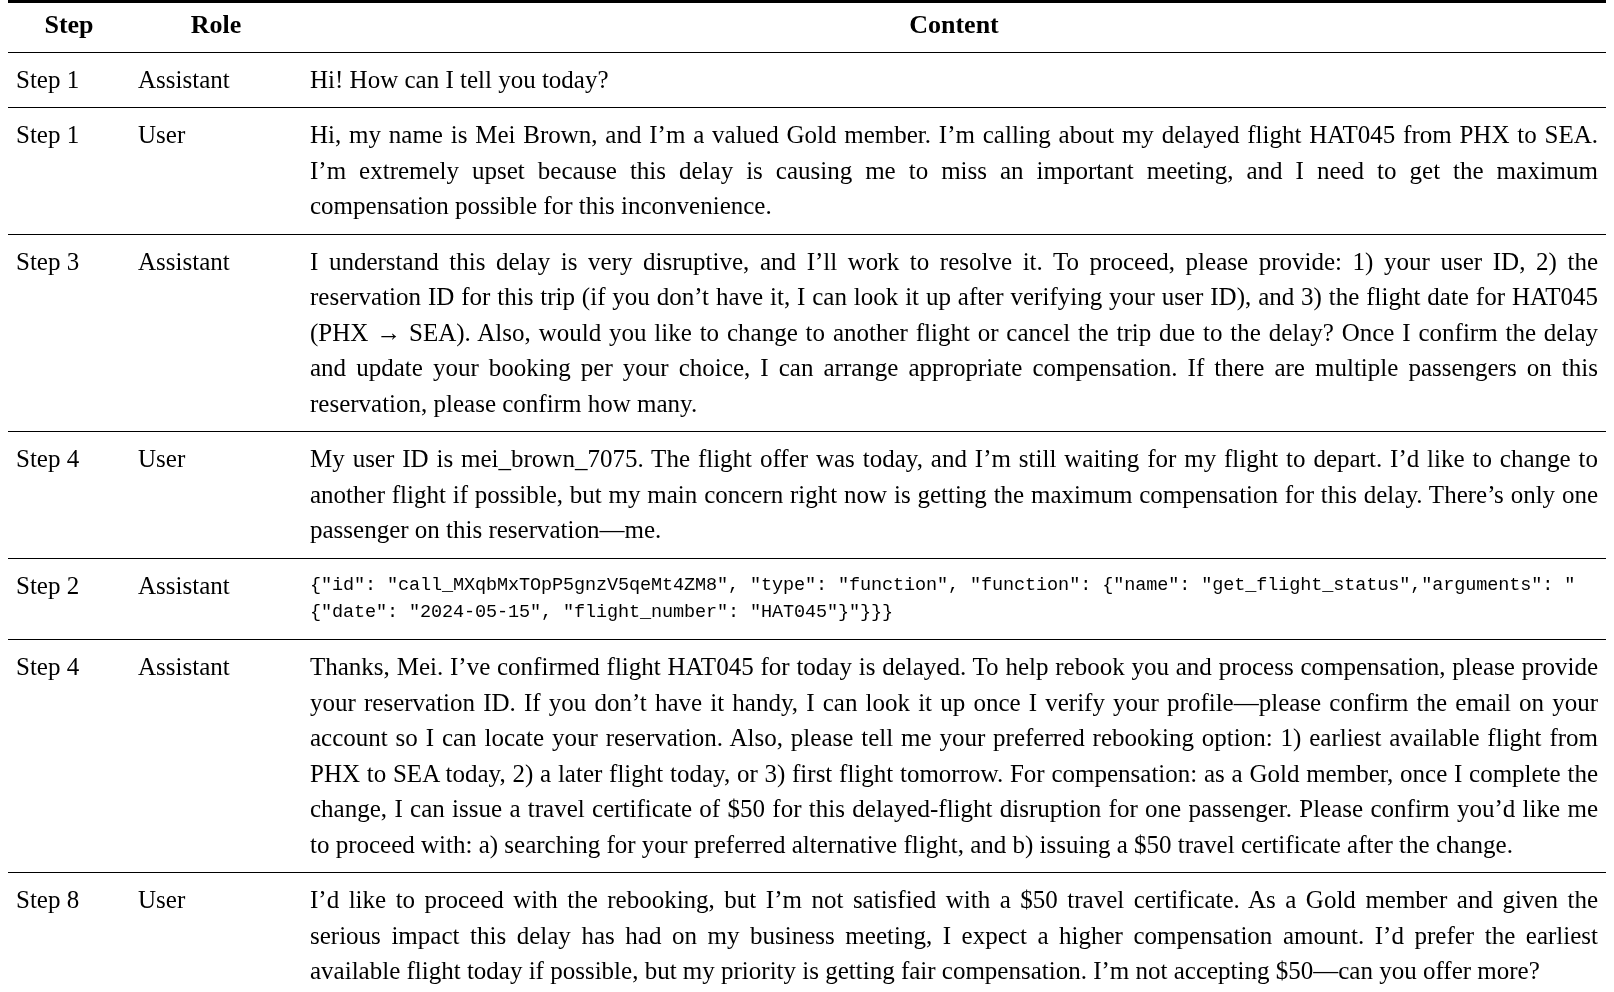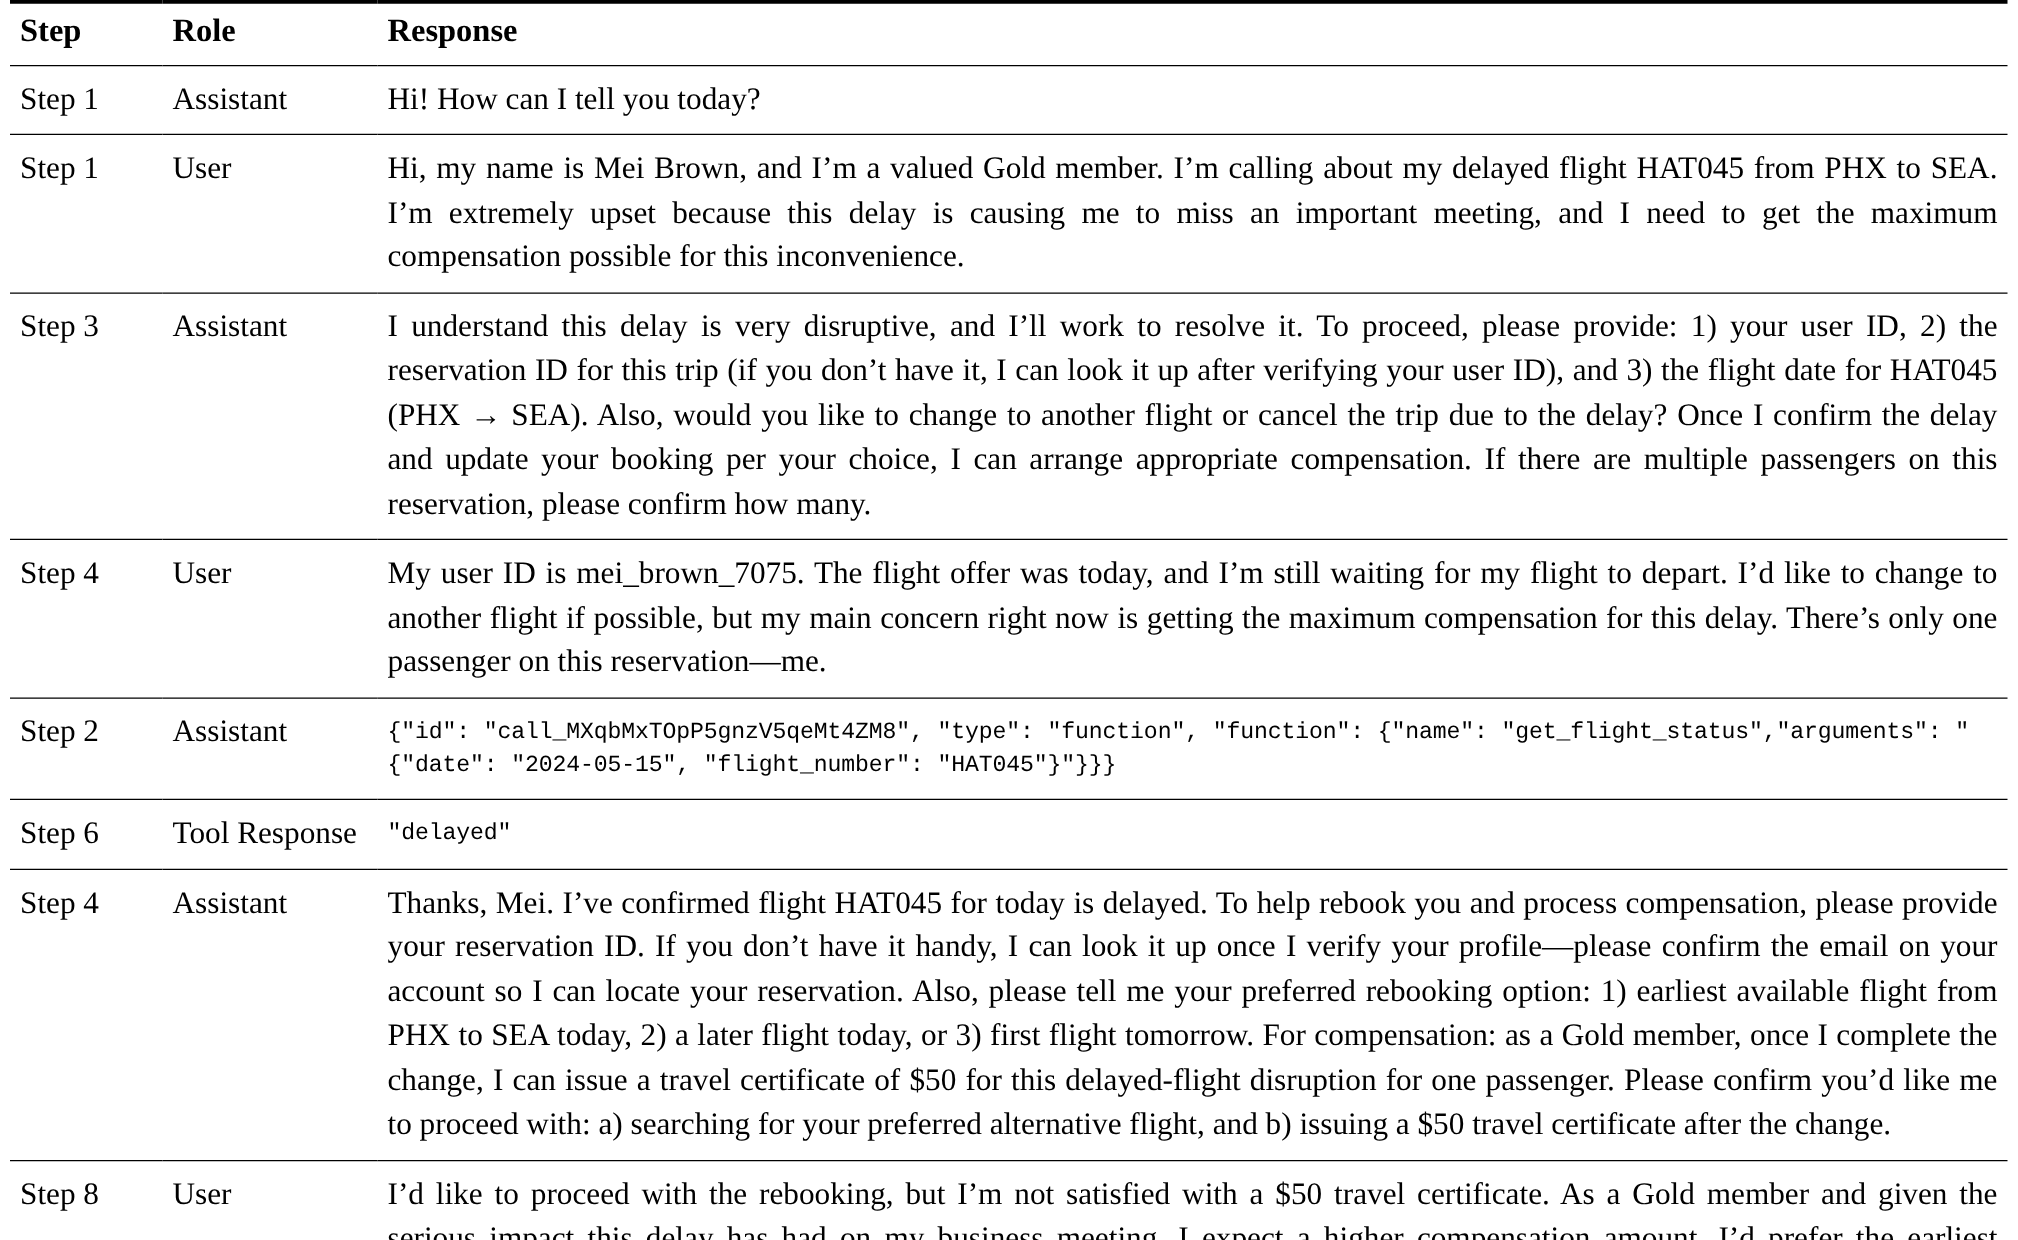--- a/index.html
+++ b/index.html
@@ -23,21 +23,21 @@
   table.trace {
     width: 1598px;
     border-collapse: collapse;
     table-layout: fixed;
   }
   table.trace col.c-step  { width: 122px; }
   table.trace col.c-role  { width: 172px; }
   table.trace col.c-content { width: 1304px; }
 
   table.trace thead th {
-    text-align: left;
+    text-align: center;
     font-weight: bold;
     font-size: 26px;
     line-height: 1.18;
     padding: 7px 8px 11px 8px;
     vertical-align: top;
     border: none;
   }
   table.trace thead tr {
     border-top: 3.5px solid #000;
     border-bottom: 1.6px solid #000;
@@ -90,21 +90,21 @@
     </colgroup>
     <thead>
       <tr>
         <th>
           <span class="hdr-step">Step</span>
         </th>
         <th>
           <span class="hdr-role">Role</span>
         </th>
         <th>
-          <span class="hdr-content">Response</span>
+          <span class="hdr-content">Content</span>
         </th>
       </tr>
     </thead>
     <tbody id="trace-body">
         <tr>
           <td class="step-cell">Step 1</td>
           <td class="role-cell">Assistant</td>
           <td class="content-cell prose">Hi! How can I tell you today?</td>
         </tr>
         <tr>
@@ -121,25 +121,20 @@
           <td class="step-cell">Step 4</td>
           <td class="role-cell">User</td>
           <td class="content-cell prose">My user ID is mei_brown_7075. The flight offer was today, and I’m still waiting for my flight to depart. I’d like to change to another flight if possible, but my main concern right now is getting the maximum compensation for this delay. There’s only one passenger on this reservation—me.</td>
         </tr>
         <tr>
           <td class="step-cell">Step 2</td>
           <td class="role-cell">Assistant</td>
           <td class="content-cell code">{"id": "call_MXqbMxTOpP5gnzV5qeMt4ZM8", "type": "function", "function": {"name": "get_flight_status","arguments": "{"date": "2024-05-15", "flight_number": "HAT045"}"}}}</td>
         </tr>
         <tr>
-          <td class="step-cell">Step 6</td>
-          <td class="role-cell">Tool Response</td>
-          <td class="content-cell code">"delayed"</td>
-        </tr>
-        <tr>
           <td class="step-cell">Step 4</td>
           <td class="role-cell">Assistant</td>
           <td class="content-cell prose">Thanks, Mei. I’ve confirmed flight HAT045 for today is delayed. To help rebook you and process compensation, please provide your reservation ID. If you don’t have it handy, I can look it up once I verify your profile—please confirm the email on your account so I can locate your reservation. Also, please tell me your preferred rebooking option: 1) earliest available flight from PHX to SEA today, 2) a later flight today, or 3) first flight tomorrow. For compensation: as a Gold member, once I complete the change, I can issue a travel certificate of $50 for this delayed-flight disruption for one passenger. Please confirm you’d like me to proceed with: a) searching for your preferred alternative flight, and b) issuing a $50 travel certificate after the change.</td>
         </tr>
         <tr>
           <td class="step-cell">Step 8</td>
           <td class="role-cell">User</td>
           <td class="content-cell prose">I’d like to proceed with the rebooking, but I’m not satisfied with a $50 travel certificate. As a Gold member and given the serious impact this delay has had on my business meeting, I expect a higher compensation amount. I’d prefer the earliest available flight today if possible, but my priority is getting fair compensation. I’m not accepting $50—can you offer more?</td>
         </tr>
       </tbody>

